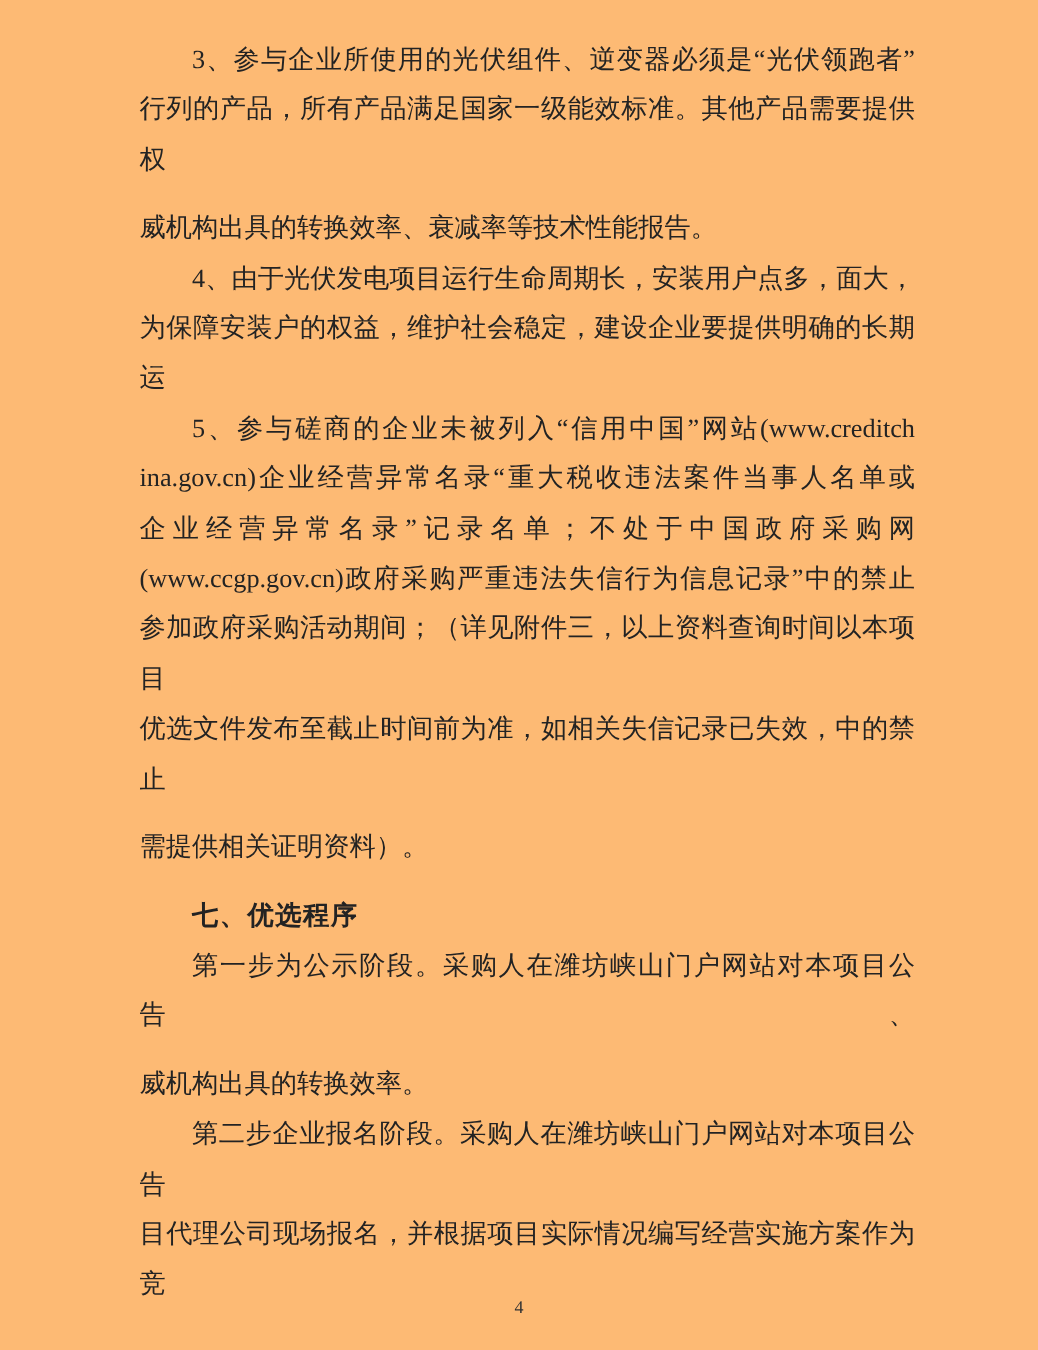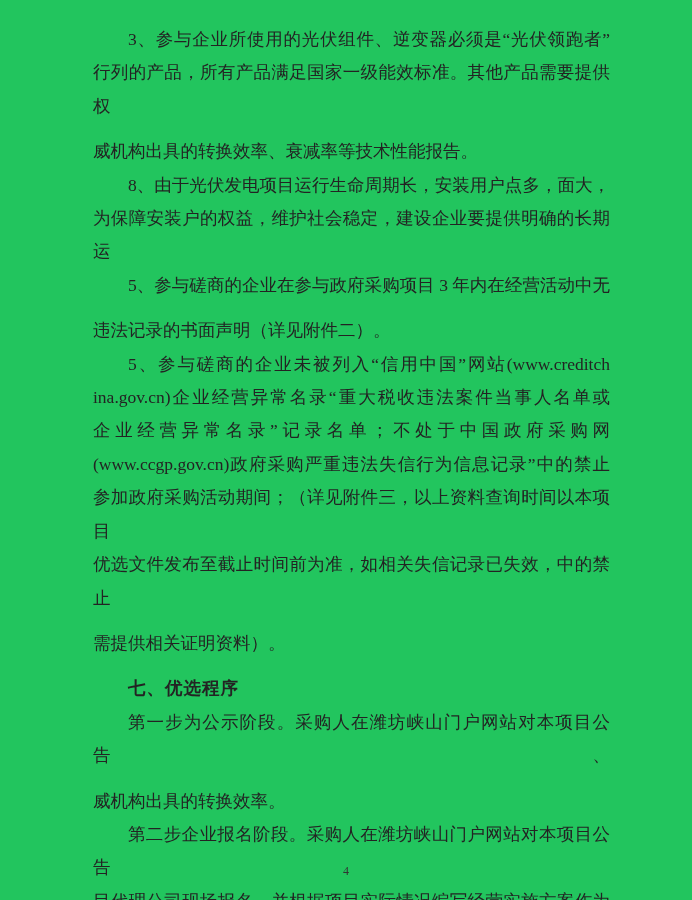--- a/index.html
+++ b/index.html
@@ -4,21 +4,21 @@
 <style>
   html, body {
     margin: 0;
     padding: 0;
     background: #ffffff;
   }
   .page {
     position: relative;
     width: 692px;
     height: 900px;
-    background: #22c55e;
+    background: #fdba74;
     overflow: hidden;
     font-family: "Liberation Serif", "DejaVu Serif", serif;
   }
   .doc-body {
     position: absolute;
     left: 93px;
     top: 23px;
     width: 517px;
     color: #232323;
     font-size: 17.5px;
@@ -53,26 +53,22 @@
 <body>
 
 <div class="page">
   <div class="doc-body" id="doc-body">
       <div class="para">
         <div class="line first">3、参与企业所使用的光伏组件、逆变器必须是“光伏领跑者”</div>
         <div class="line">行列的产品，所有产品满足国家一级能效标准。其他产品需要提供权</div>
         <div class="line lastline">威机构出具的转换效率、衰减率等技术性能报告。</div>
       </div>
       <div class="para">
-        <div class="line first">8、由于光伏发电项目运行生命周期长，安装用户点多，面大，</div>
+        <div class="line first">4、由于光伏发电项目运行生命周期长，安装用户点多，面大，</div>
         <div class="line">为保障安装户的权益，维护社会稳定，建设企业要提供明确的长期运</div>
-      </div>
-      <div class="para">
-        <div class="line first">5、参与磋商的企业在参与政府采购项目 3 年内在经营活动中无</div>
-        <div class="line lastline">违法记录的书面声明（详见附件二）。</div>
       </div>
       <div class="para">
         <div class="line first">5、参与磋商的企业未被列入“信用中国”网站(www.creditch</div>
         <div class="line">ina.gov.cn)企业经营异常名录“重大税收违法案件当事人名单或</div>
         <div class="line">企业经营异常名录”记录名单；不处于中国政府采购网</div>
         <div class="line">(www.ccgp.gov.cn)政府采购严重违法失信行为信息记录”中的禁止</div>
         <div class="line">参加政府采购活动期间；（详见附件三，以上资料查询时间以本项目</div>
         <div class="line">优选文件发布至截止时间前为准，如相关失信记录已失效，中的禁止</div>
         <div class="line lastline">需提供相关证明资料）。</div>
       </div>

